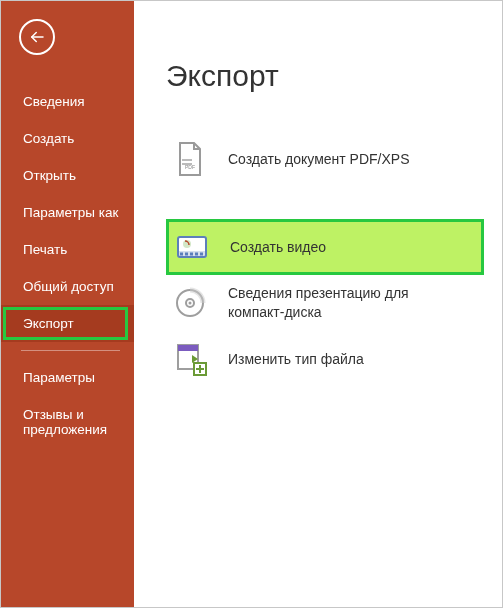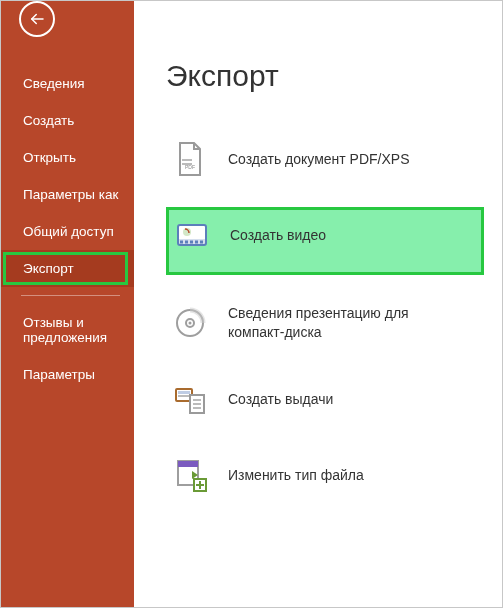--- a/index.html
+++ b/index.html
@@ -4,20 +4,21 @@
 <style>
   * { box-sizing: border-box; margin: 0; padding: 0; }
   html, body { width: 503px; height: 608px; font-family: "Segoe UI", Arial, sans-serif; overflow: hidden; }
   body { display: flex; background: #fff; border: 1px solid #c7c7c7; }
   .sidebar {
     width: 133px;
     background: #b7472a;
     color: #fff;
     display: flex;
     flex-direction: column;
+    padding-top: 18px;
   }
   .back-circle {
     width: 36px; height: 36px;
     border: 2px solid #fff;
     border-radius: 50%;
     margin-left: 18px;
     display: flex; align-items: center; justify-content: center;
     cursor: pointer;
     margin-bottom: 28px;
   }
@@ -46,40 +47,41 @@
     background: #fff;
     padding: 26px 18px 0 32px;
   }
   .title {
     font-size: 30px;
     font-weight: 300;
     color: #333;
     margin-bottom: 38px;
     margin-top: 32px;
   }
-  .options { display: flex; flex-direction: column; gap: 20px; }
+  .options { display: flex; flex-direction: column; }
   .option {
     display: flex;
     align-items: center;
     gap: 18px;
     padding: 8px 8px 8px 4px;
     cursor: pointer;
     position: relative;
     min-height: 52px;
   }
   .option .label {
     font-size: 14px;
     color: #333;
     max-width: 230px;
     line-height: 1.35;
   }
   .option.selected {
-    background: #86efac;
+    background: #bef264;
     border: 3px solid #27c840;
-    padding: 5px 5px 17px 3px;
+    padding: 5px 5px 5px 3px;
+    margin-top: 32px;
   }
   .icon-box {
     width: 40px; height: 40px;
     display: flex; align-items: center; justify-content: center;
     flex-shrink: 0;
   }
 </style>
 </head>
 <body>
 
@@ -88,25 +90,26 @@
     <svg width="18" height="18" viewBox="0 0 24 24" fill="none" stroke-width="2" stroke-linecap="round" stroke-linejoin="round">
         <line x1="20" y1="12" x2="5" y2="12"></line>
         <polyline points="11 18 5 12 11 6"></polyline>
       </svg>
   </div>
   <div class="menu">
     <div class="menu-item"><span>Сведения</span></div>
     <div class="menu-item"><span>Создать</span></div>
     <div class="menu-item"><span>Открыть</span></div>
     <div class="menu-item"><span>Параметры как</span></div>
+    <div class="menu-item"><span>Печать</span></div>
     <div class="menu-item"><span>Общий доступ</span></div>
     <div class="menu-item selected highlight-box"><span>Экспорт</span></div>
     <div class="divider"></div>
+    <div class="menu-item"><span>Параметры</span></div>
     <div class="menu-item"><span>Отзывы и предложения</span></div>
-    <div class="menu-item"><span>Параметры</span></div>
   </div>
 </div>
 
 <div class="content">
   <h1 class="title">Экспорт</h1>
   <div class="options">
 
     <div class="option">
       <span class="icon-box">
         <svg width="36" height="36" viewBox="0 0 36 36">
@@ -142,34 +145,20 @@
         <svg width="36" height="36" viewBox="0 0 36 36">
             <circle cx="18" cy="18" r="13" fill="none" stroke="#9e9e9e" stroke-width="2"></circle>
             <circle cx="18" cy="18" r="4" fill="none" stroke="#9e9e9e" stroke-width="2"></circle>
             <circle cx="18" cy="18" r="1.5" fill="#9e9e9e"></circle>
             <path d="M18 5 A13 13 0 0 1 31 18" fill="none" stroke="#ccc" stroke-width="5" opacity="0.5"></path>
           </svg>
       </span>
       <span class="label">Сведения презентацию для компакт-диска</span>
     </div>
 
-    <div class="option">
-      <span class="icon-box">
-        <svg width="36" height="36" viewBox="0 0 36 36">
-            <rect x="4" y="8" width="16" height="12" rx="1" fill="#fff" stroke="#a96b2e" stroke-width="2"></rect>
-            <rect x="6" y="10" width="12" height="3" fill="#5c7fbb" opacity="0.4"></rect>
-            <rect x="6" y="14" width="12" height="2" fill="#bbb"></rect>
-            <rect x="18" y="14" width="14" height="18" fill="#fff" stroke="#9a9a9a" stroke-width="2"></rect>
-            <rect x="21" y="18" width="8" height="2" fill="#bbb"></rect>
-            <rect x="21" y="22" width="8" height="2" fill="#bbb"></rect>
-            <rect x="21" y="26" width="8" height="2" fill="#bbb"></rect>
-          </svg>
-      </span>
-      <span class="label">Создать выдачи</span>
-    </div>
 
     <div class="option">
       <span class="icon-box">
         <svg width="36" height="36" viewBox="0 0 36 36">
             <rect x="6" y="4" width="20" height="24" fill="#fff" stroke="#9e9e9e" stroke-width="2"></rect>
             <rect x="6" y="4" width="20" height="6" fill="#7b5bbf"></rect>
             <rect x="22" y="22" width="12" height="12" fill="#fff" stroke="#6a9a36" stroke-width="2"></rect>
             <path d="M24 28h8M28 24v8" stroke="#6a9a36" stroke-width="2"></path>
             <path d="M20 14l6 4-6 4z" fill="#6a9a36"></path>
           </svg>

